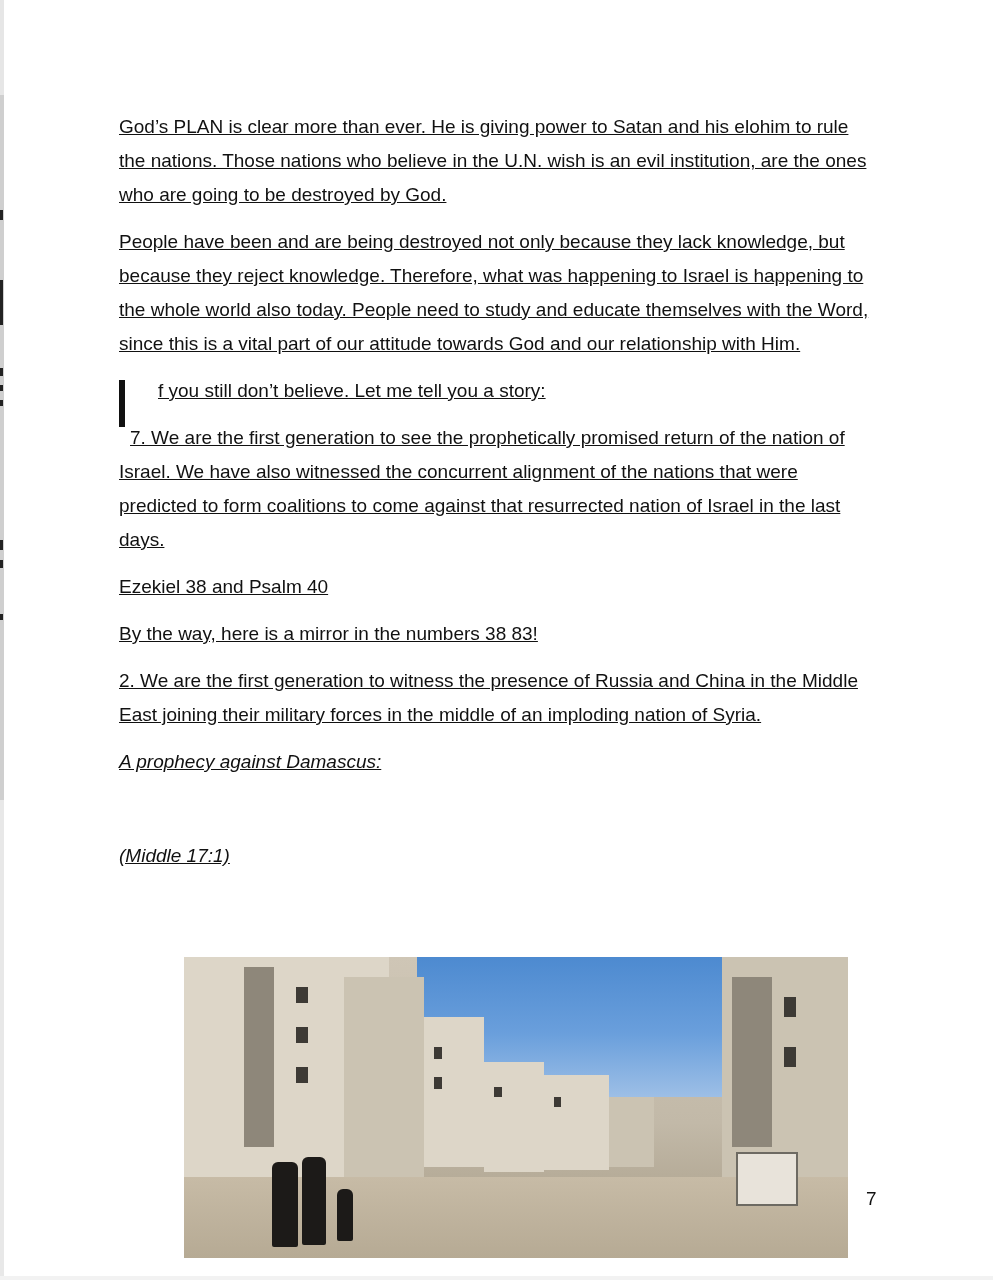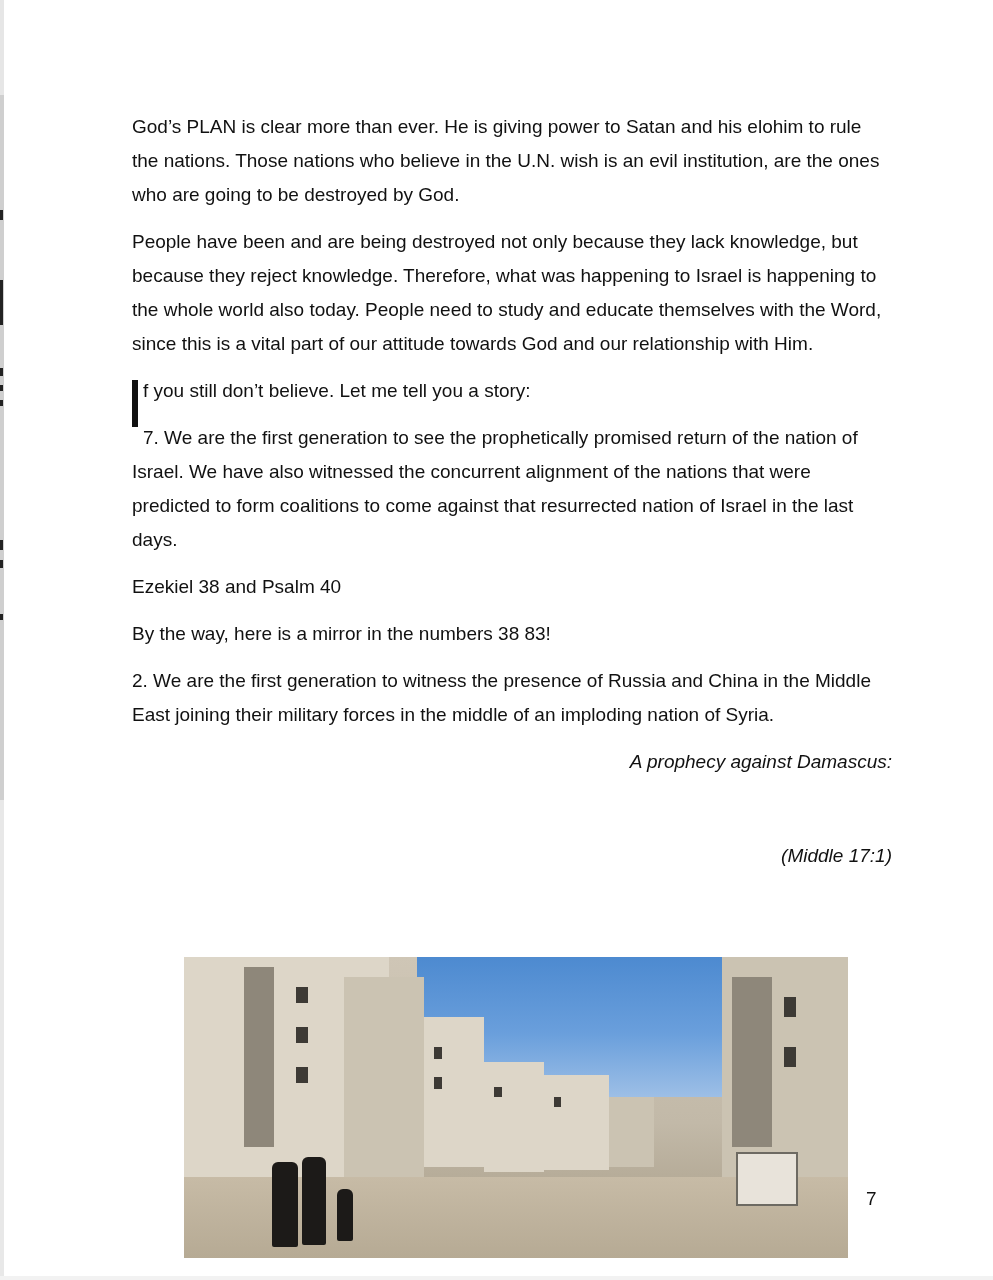--- a/index.html
+++ b/index.html
@@ -13,30 +13,30 @@
     .left-edge {
       position: absolute; left: 0; top: 0; width: 4px; height: 1280px;
       background: linear-gradient(to bottom, #e6e6e6 0px, #e6e6e6 95px, #cfcfcf 95px, #cfcfcf 800px, #e8e8e8 800px);
     }
     .left-edge-marks { position: absolute; left: 0; top: 0; width: 4px; height: 1280px; }
     .left-edge-marks span { position: absolute; left: 0; width: 3px; background: #222; }
     .bottom-edge {
       position: absolute; left: 0; bottom: 0; width: 993px; height: 4px; background: #f2f2f2;
     }
     .page {
-      position: absolute; left: 132px; top: 110px; width: 760px;
-      font-size: 19px; line-height: 34px;
+      position: absolute; left: 119px; top: 110px; width: 760px;
+      font-size: 19px; line-height: 34px; text-decoration: underline;
     }
     .page p { margin: 0 0 13px 0; }
-    .drop-para { position: relative; }
+    .drop-para { position: relative; padding-left: 28px; }
     .drop-cap {
       position: absolute; left: 0; top: 6px; width: 6px; height: 47px; background: #111;
     }
     .drop-line { padding-left: 11px; }
-    .center-italic { text-align: right; font-style: italic; }
+    .center-italic { text-align: left; font-style: italic; }
     .photo {
       position: absolute; left: 184px; top: 957px; width: 664px; height: 301px;
       overflow: hidden;
       background: linear-gradient(to bottom, #cfc6b6 0%, #c2b9a8 55%, #b7ad9a 72%, #a89e8c 100%);
     }
     .sky {
       position: absolute; left: 233px; top: 0; width: 305px; height: 140px;
       background: linear-gradient(to bottom, #4d8ad0 0%, #6a9fdc 55%, #9dbfe6 100%);
     }
     .bld { position: absolute; background: #ddd6c8; }

